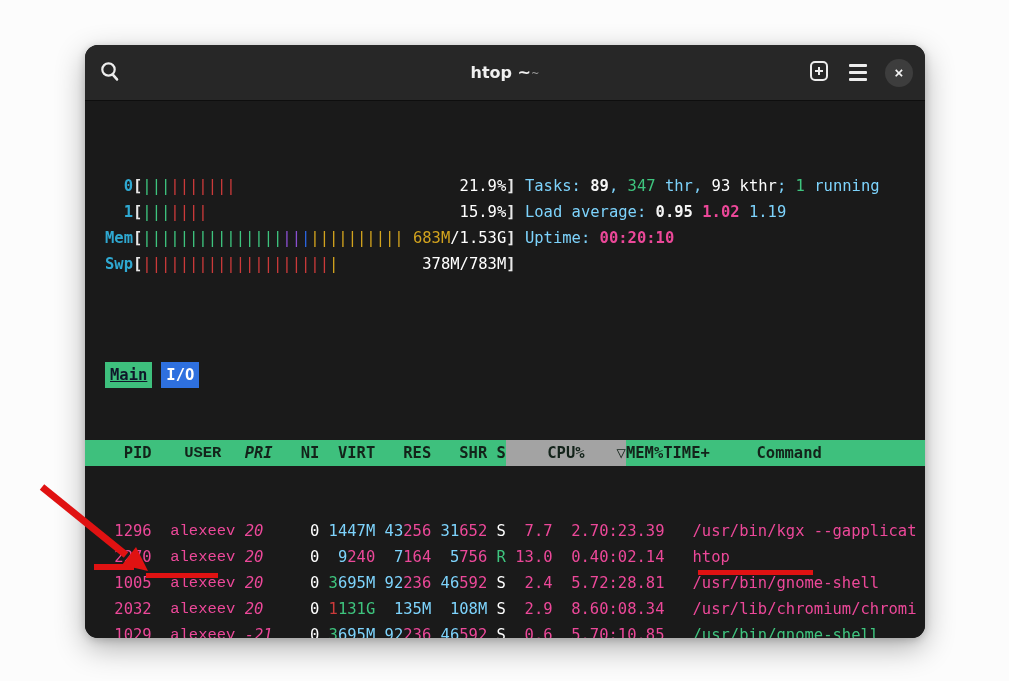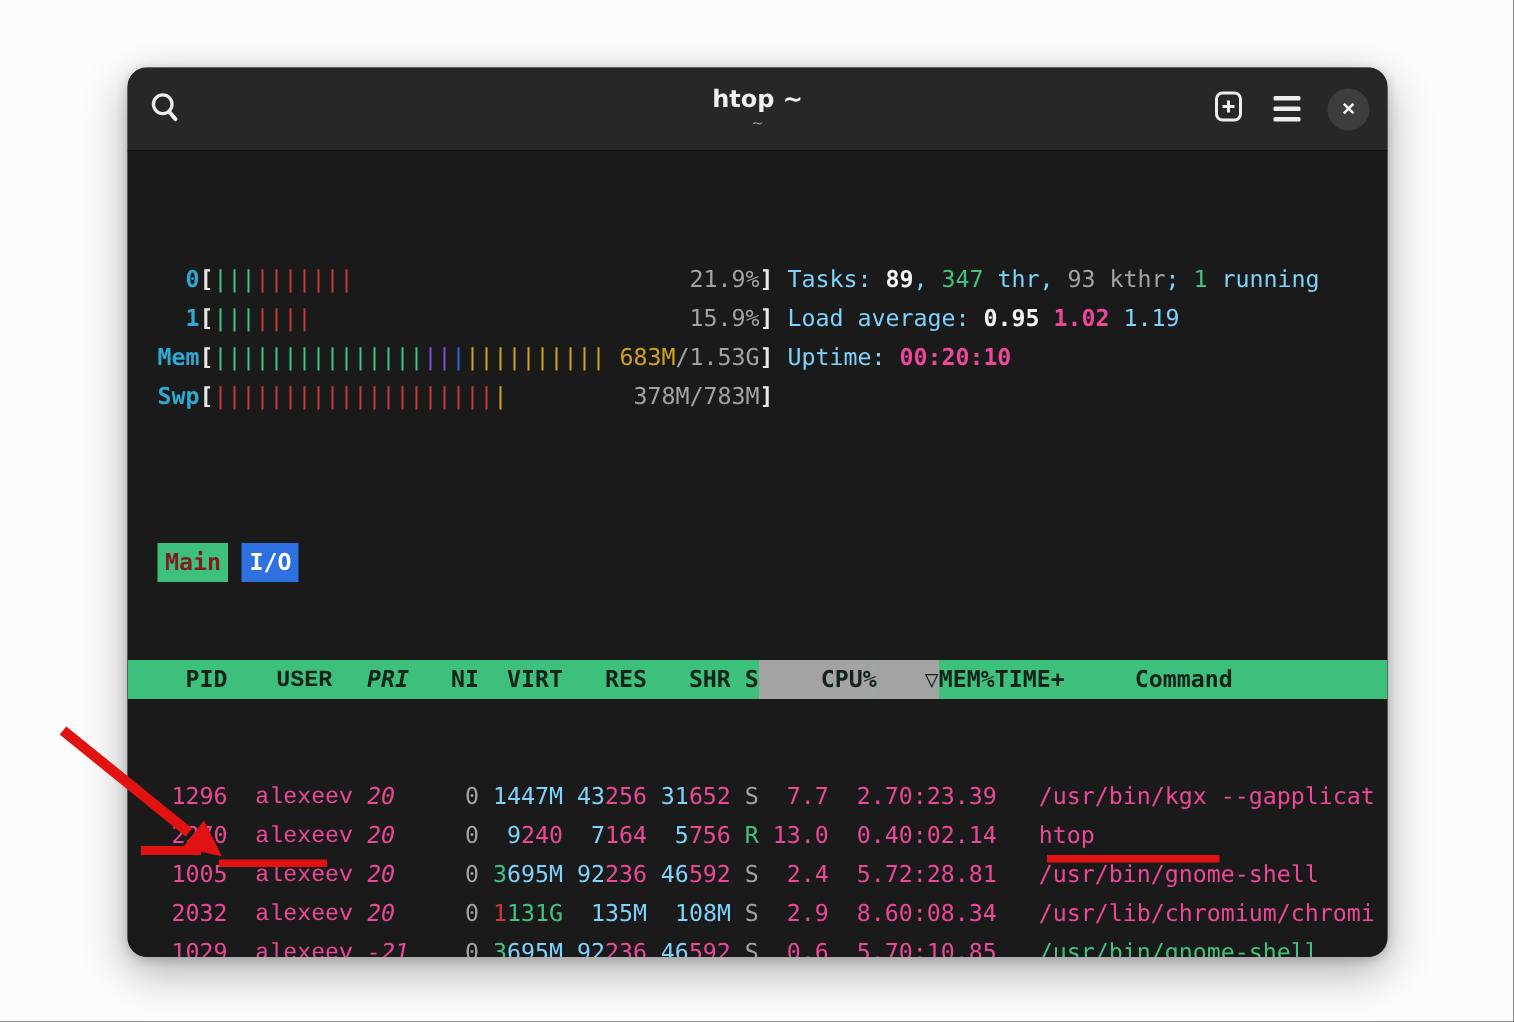--- a/index.html
+++ b/index.html
@@ -15,58 +15,58 @@
     display:flex;flex-direction:column;
   }
   
   .titlebar{
     height:55px;flex:0 0 55px;background:#272727;
     display:flex;align-items:center;position:relative;
     border-bottom:1px solid #0e0e0e;
   }
   .tb-left{position:absolute;left:14px;top:0;height:55px;display:flex;align-items:center;}
   .tb-right{position:absolute;right:12px;top:0;height:55px;display:flex;align-items:center;gap:18px;}
-  .tb-center{flex:1;display:flex;flex-direction:column;align-items:center;justify-content:center;line-height:1.1;}
+  .tb-center{flex:1;display:flex;flex-direction:row;align-items:center;justify-content:center;line-height:1.1;}
   .tb-title{color:#f0f0f0;font-weight:bold;font-size:16px;}
   .tb-sub{color:#9b9b9b;font-size:10px;margin-top:2px;}
   .tb-btn{background:none;border:none;padding:0;cursor:pointer;display:flex;align-items:center;justify-content:center;}
   .close-btn{width:28px;height:28px;border-radius:50%;background:#3d3d3d;color:#f2f2f2;
     font-size:15px;font-weight:bold;line-height:1;}
   .burger{display:flex;flex-direction:column;gap:4px;}
   .burger span{display:block;width:18px;height:3px;background:#ededed;border-radius:1px;}
   
   .term{
     flex:1;background:#1a1a1a;color:#d9d9d9;
     font-family:"DejaVu Sans Mono",monospace;font-size:15.5px;line-height:26px;
     padding-top:20px;position:relative;overflow:hidden;white-space:pre;
   }
   .pad{padding-left:20px;padding-right:6px;}
   
   .c-w{color:#ec4899}
   .c-wb{color:#f5f5f5;font-weight:bold}
-  .c-d{color:#a3a3a3}
+  .c-d{color:#ffffff}
   .c-c{color:#7dd3fc}
   .c-cb{color:#ec4899;font-weight:bold}
   .c-g{color:#3ec47e}
   .c-r{color:#cc3a3a}
   .c-y{color:#d2a31e}
   .c-p{color:#8a4fd0}
   .c-b{color:#2b66e0}
   
   .toparea{display:flex;}
   .meter{display:flex;}
   .m-label{display:inline-block;width:3ch;text-align:right;color:#2fa9d2;font-weight:bold;}
   .m-brk{color:#e8e8e8;font-weight:bold;}
   .m-box{display:inline-block;width:39ch;position:relative;overflow:hidden;}
   .m-val{position:absolute;right:0;top:0;}
   .info-block{margin-left:1ch;}
   
   .tabs{margin-top:33px;}
   .tab{display:inline-block;padding:0 5px;margin-right:9px;font-weight:bold;}
-  .tab-active{background:#3ec07d;color:#7f1d1d;}
+  .tab-active{background:#3ec07d;color:#0f172a;text-decoration:underline;}
   .tab-io{background:#2e70df;color:#ffffff;}
   
   .thead{background:#3ec07d;color:#13231a;font-weight:bold;}
   .thead .cell{color:#13231a;}
   .trow{display:flex;width:100%;}
   .cell{display:inline-block;white-space:pre;overflow:hidden;}
   .col-pid{width:5ch;text-align:right;}
   .col-user{width:10ch;padding-left:1ch;text-align:center;box-sizing:border-box;font-family:Liberation Mono, monospace;}
   .col-pri{width:5ch;font-style:italic;}
   .col-ni{width:3ch;text-align:right;}

